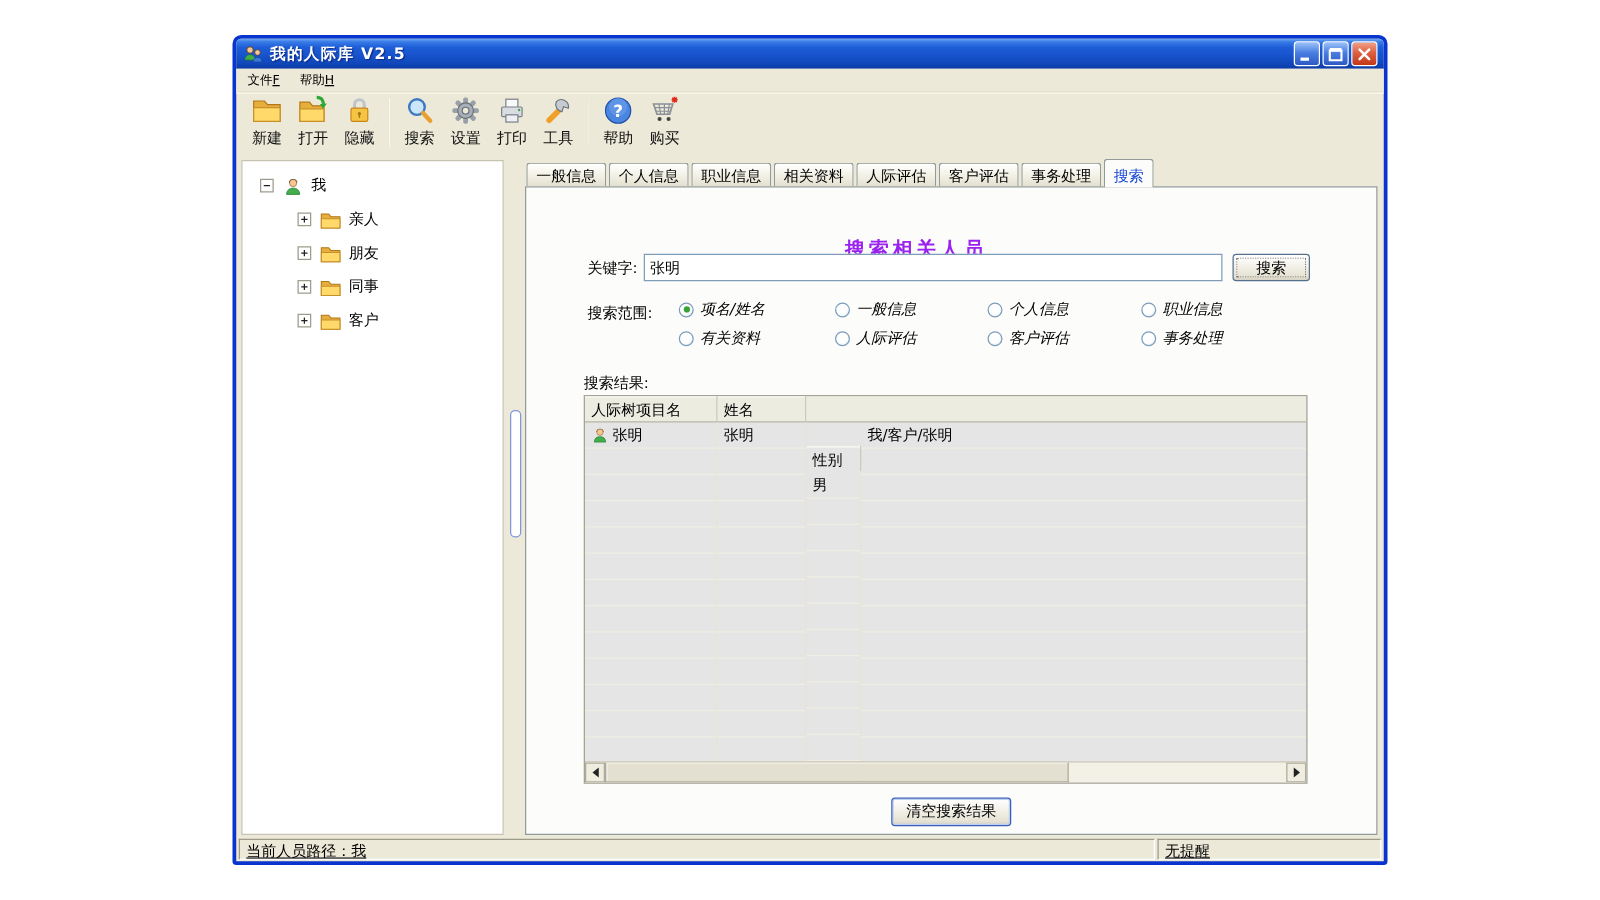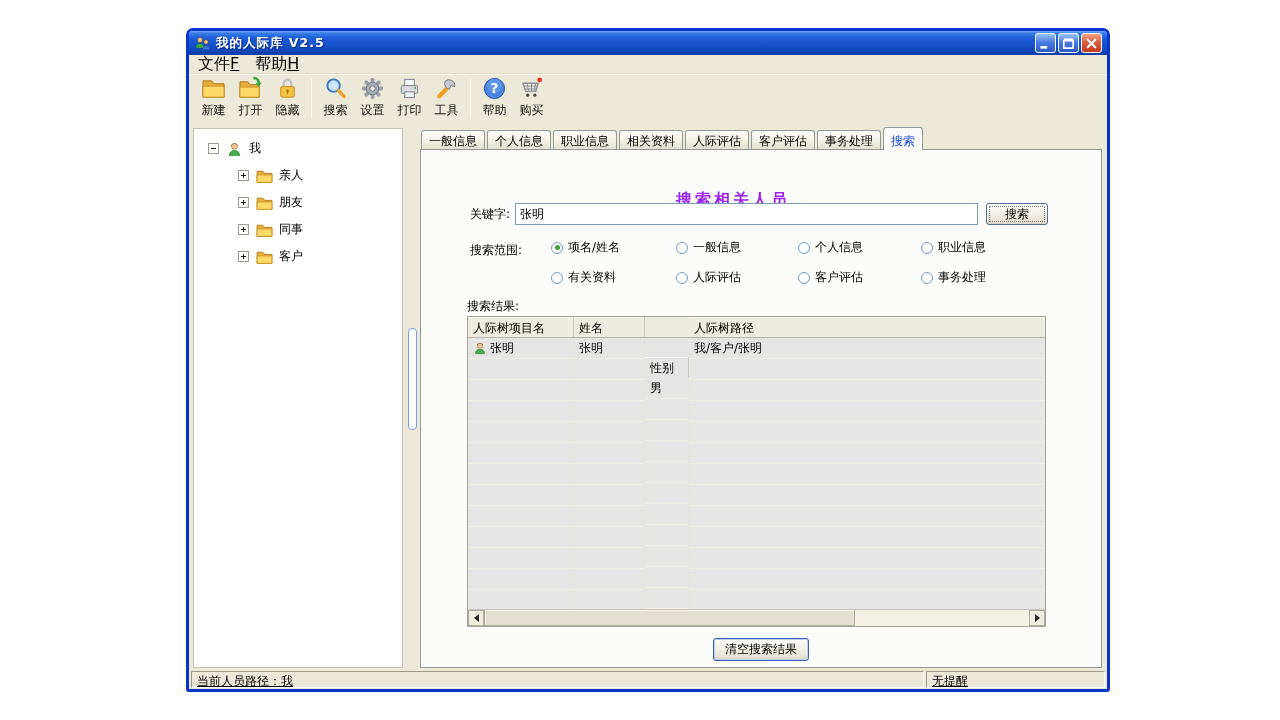--- a/index.html
+++ b/index.html
@@ -15,21 +15,21 @@
     color:#fff; font-size:12.5px; font-weight:bold; text-shadow:1px 1px 1px #0A2B86; }
   .titlebar .app-icon { width:17px; height:17px; margin-right:5px; flex:0 0 auto; }
   .title-text { flex:1 1 auto; white-space:nowrap; letter-spacing:1px; }
   .winctl { width:21px; height:20px; margin-left:2px; border:1px solid #fff; border-radius:3px; padding:0;
     display:flex; align-items:center; justify-content:center; cursor:pointer; }
   .winctl.blue { background:linear-gradient(180deg,#9CC2F8 0%,#4A7EE0 45%,#2C5AC4 100%); }
   .winctl.red  { background:linear-gradient(180deg,#F2A288 0%,#DE6040 45%,#C23818 100%); }
 
   
   .menubar { position:absolute; left:0; right:0; top:24px; height:19px; display:flex; gap:16px;
-    align-items:center; padding:0 9px; font-size:16px; background:#ECE9D8; border-bottom:1px solid #E2DFC8; }
+    align-items:center; padding:0 9px; font-size:10px; background:#ECE9D8; border-bottom:1px solid #E2DFC8; }
   .menu-item { cursor:default; white-space:nowrap; }
   .hotkey { text-decoration:underline; }
 
   
   .toolbar { position:absolute; left:0; right:0; top:43px; height:48px; display:flex; align-items:center;
     padding:1px 6px 2px; border-top:1px solid #FAF8EE; }
   .tool { width:37px; height:44px; display:flex; flex-direction:column; align-items:center; justify-content:flex-start;
     background:none; border:none; font-size:12px; font-family:inherit; color:#111; cursor:pointer; }
   .tool svg { width:25px; height:25px; display:block; }
   .tool .tool-label { margin-top:1px; white-space:nowrap; }
@@ -63,22 +63,22 @@
 
   .keyword-row { position:absolute; left:49px; top:53px; display:flex; align-items:center; font-size:12px;justify-content:flex-end; }
   .keyword-input { width:463px; height:22px; border:1px solid #7F9DB9; margin-left:5px; padding:0 4px;
     font-size:12px; font-family:inherit; background:#fff; }
   .xp-btn { font-size:12px; font-family:inherit; position:relative; cursor:pointer; border-radius:3px;
     background:linear-gradient(180deg,#FFFFFF 0%,#F4F2EA 40%,#E6E2D4 85%,#D8D3C3 100%); }
   .search-btn { margin-left:8px; width:62px; height:22px; border:1px solid #55708E; }
   .search-btn::after { content:""; position:absolute; inset:2px; border:1px dotted #7A7A7A; border-radius:1px; }
 
   .scope-label { position:absolute; left:49px; top:92px; font-size:12px; }
-  .scope-grid { position:absolute; left:130px; top:89px; display:grid;
-    grid-template-columns:125px 122px 123px 110px; row-gap:13px; font-size:12px; }
+  .scope-grid { position:absolute; left:122px; top:89px; display:grid;
+    grid-template-columns:125px 122px 123px 110px; row-gap:6px; font-size:12px;font-style:italic; }
   .scope-opt { display:flex; align-items:center; cursor:pointer; }
   .radio { position:relative; width:12px; height:12px; border:1px solid #7B9EBD; border-radius:50%;
     background:radial-gradient(circle at 35% 30%,#FFFFFF 55%,#DDE4E9 100%); margin-right:5px; flex:0 0 auto; }
   .radio.selected::after { content:""; position:absolute; left:2.5px; top:2.5px; width:5px; height:5px;
     border-radius:50%; background:#37A437; }
 
   .results-label { position:absolute; left:46px; top:148px; font-size:12px; }
 
   .rtable { position:absolute; left:46px; top:166px; width:579px; height:311px;
     border:1px solid #A6A496; background:#e5e5e5; overflow:hidden; }
@@ -344,21 +344,20 @@
           </span>
       </div>
 
       <span class="results-label">搜索结果:</span>
 
       <div class="rtable">
         <div class="thead">
           <span class="th c1">人际树项目名</span>
           <span class="th c2">姓名</span>
           <span class="th c3">性别</span>
-          <span class="th c4">人际树路径</span>
         </div>
         <div class="trow">
           <span class="td c1">
               <svg class="row-icon" viewBox="0 0 16 16">
                 <use href="#sym-person"></use>
               </svg>
               <span>张明</span>
             </span>
           <span class="td c2">张明</span>
           <span class="td c3">男</span>

